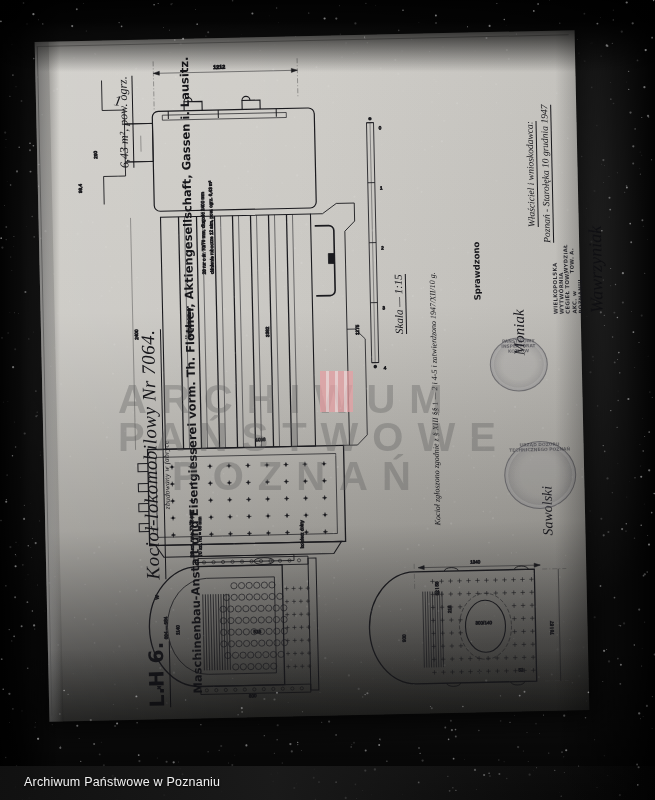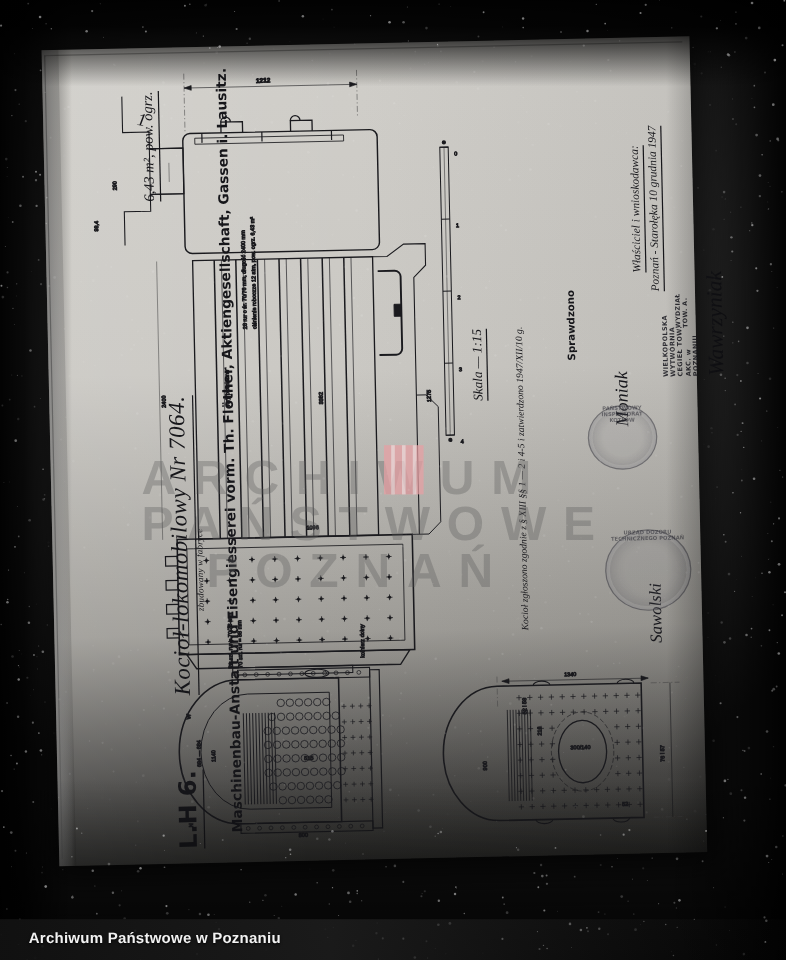--- a/index.html
+++ b/index.html
@@ -86,21 +86,21 @@
   #wm .l2{font-size:40px;margin-left:54px;}
   #wm-mark{position:absolute;left:320px;top:371px;width:33px;height:41px;
     background:#e8a0a4;opacity:.72;pointer-events:none;}
   #wm-mark:after{content:"";position:absolute;left:6px;top:0;width:3px;height:100%;
     background:rgba(255,255,255,.55);box-shadow:9px 0 0 rgba(255,255,255,.55), 18px 0 0 rgba(255,255,255,.55);}
 
   
   #footer{position:absolute;left:0;bottom:0;width:655px;height:34px;
     background:linear-gradient(to right, rgba(18,18,18,.92) 0%, rgba(30,30,30,.85) 42%, rgba(40,40,40,.35) 68%, rgba(30,30,30,.05) 100%);}
   #footer span{position:absolute;left:24px;top:9px;color:#f2f2f2;font-size:12.5px;
-    font-family:"Liberation Sans",sans-serif;font-weight:bold;letter-spacing:.2px;
+    font-family:"Liberation Sans",sans-serif;font-weight:normal;letter-spacing:.2px;
     text-shadow:0 1px 2px rgba(0,0,0,.9);}
 </style>
 </head>
 <body>
 
 <div id="stage">
 
   <div id="sheet">
     <div class="sheet-edge"></div>
     <div class="fold"></div>

